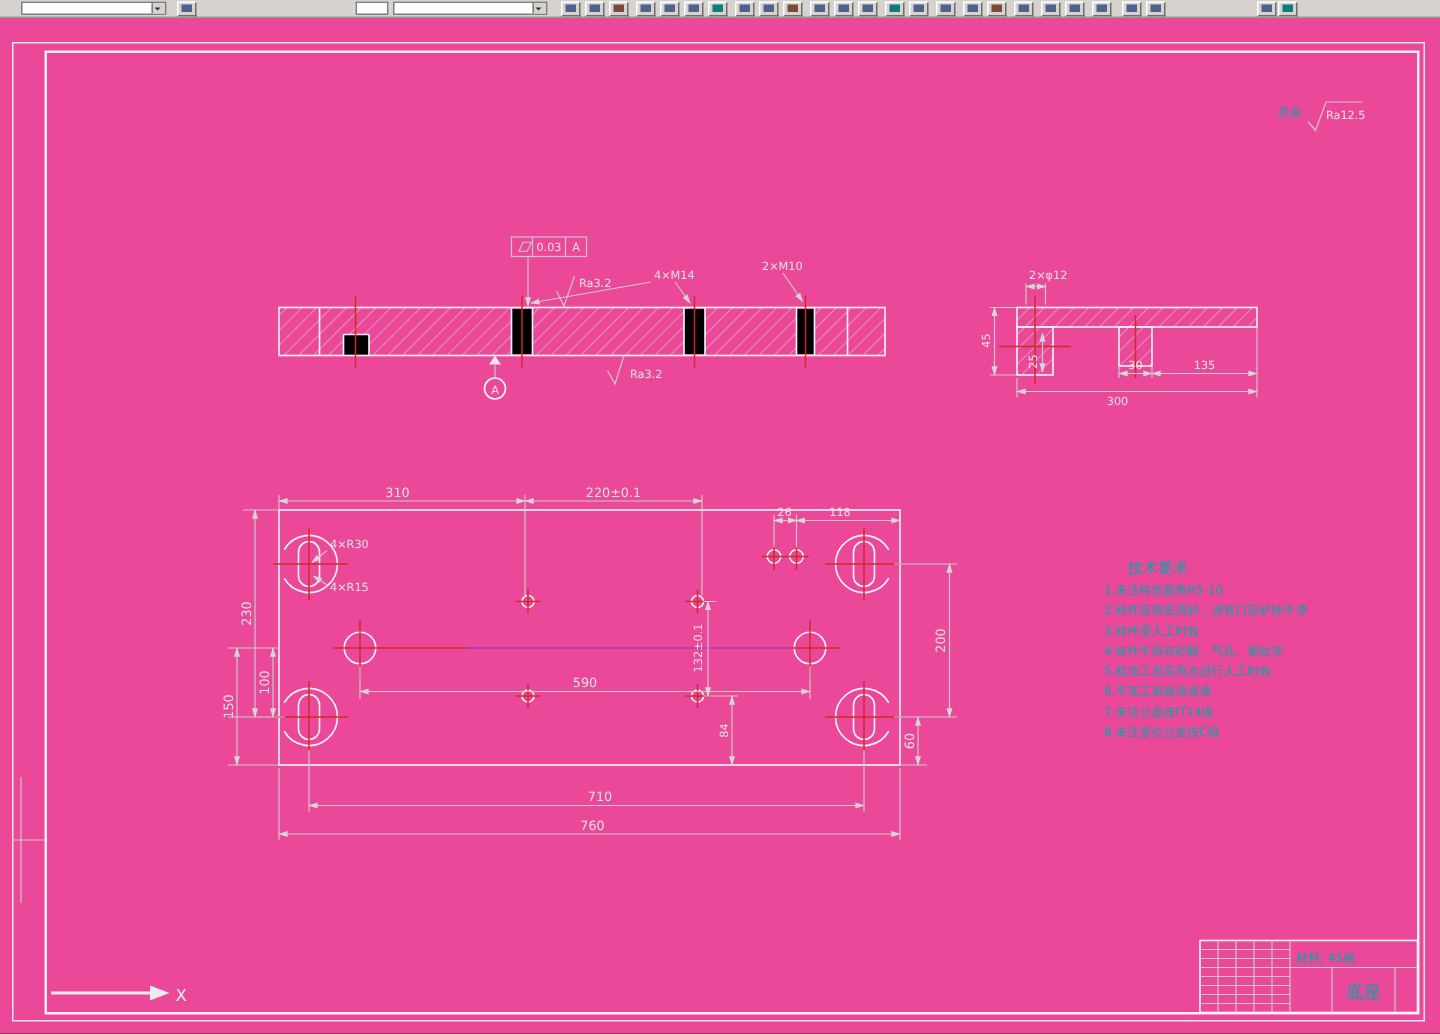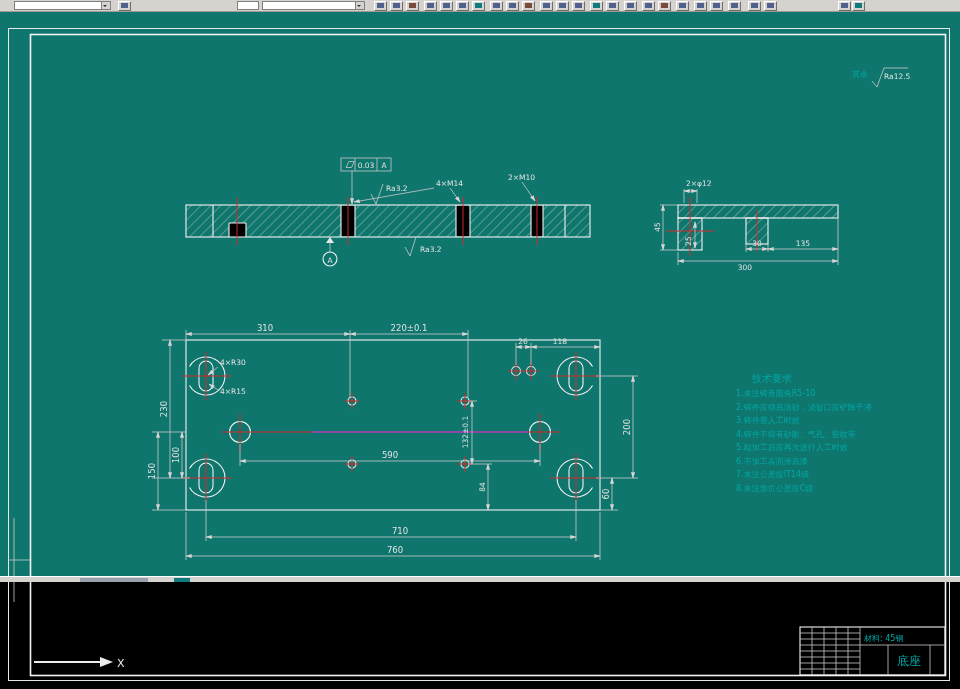--- a/index.html
+++ b/index.html
@@ -7,21 +7,21 @@
   
   .toolbar{position:relative;height:12px;background:#d6d3ce;border-bottom:1px solid #9c9a94;box-sizing:border-box}
   .combo,.field{position:absolute;top:1px;height:9px;background:#fff;border:1px solid #7f7f7f;box-sizing:border-box}
   .combo-arrow{position:absolute;right:0;top:0;width:8px;height:100%;background:#d6d3ce;border-left:1px solid #7f7f7f}
   .combo-arrow::after{content:"";position:absolute;left:1px;top:3px;border:2px solid transparent;border-top-color:#333}
   .tbtn{position:absolute;top:1px;height:10px;width:13px;background:#d6d3ce;border:1px solid;border-color:#fff #6f6f6f #6f6f6f #fff;box-sizing:border-box}
   .tbtn::after{content:"";display:block;margin:1px auto 0;width:7px;height:5px;background:#51618f}
   .tbtn.alt::after{background:#7a4a3a}
   .tbtn.teal::after{background:#0e7c7c}
   
-  .canvas{position:relative;height:564px;background:#0f766e}
+  .canvas{position:relative;height:677px;background:#ec4899}
   .canvas svg{position:absolute;left:0;top:0}
   
   .statusbar{position:relative;height:6px;background:#d6d3ce;border-top:1px solid #fff;box-sizing:border-box}
   .seg{position:absolute;top:1px;height:4px}
   .seg1{left:80px;width:68px;background:#98a0ac}
   .seg2{left:174px;width:16px;background:#0e7c7c}
   
   .g{stroke:#f2f2f2;stroke-width:1.1;fill:none}
   .hat{fill:url(#hatch)}
   .blk{fill:#000;stroke:none}

